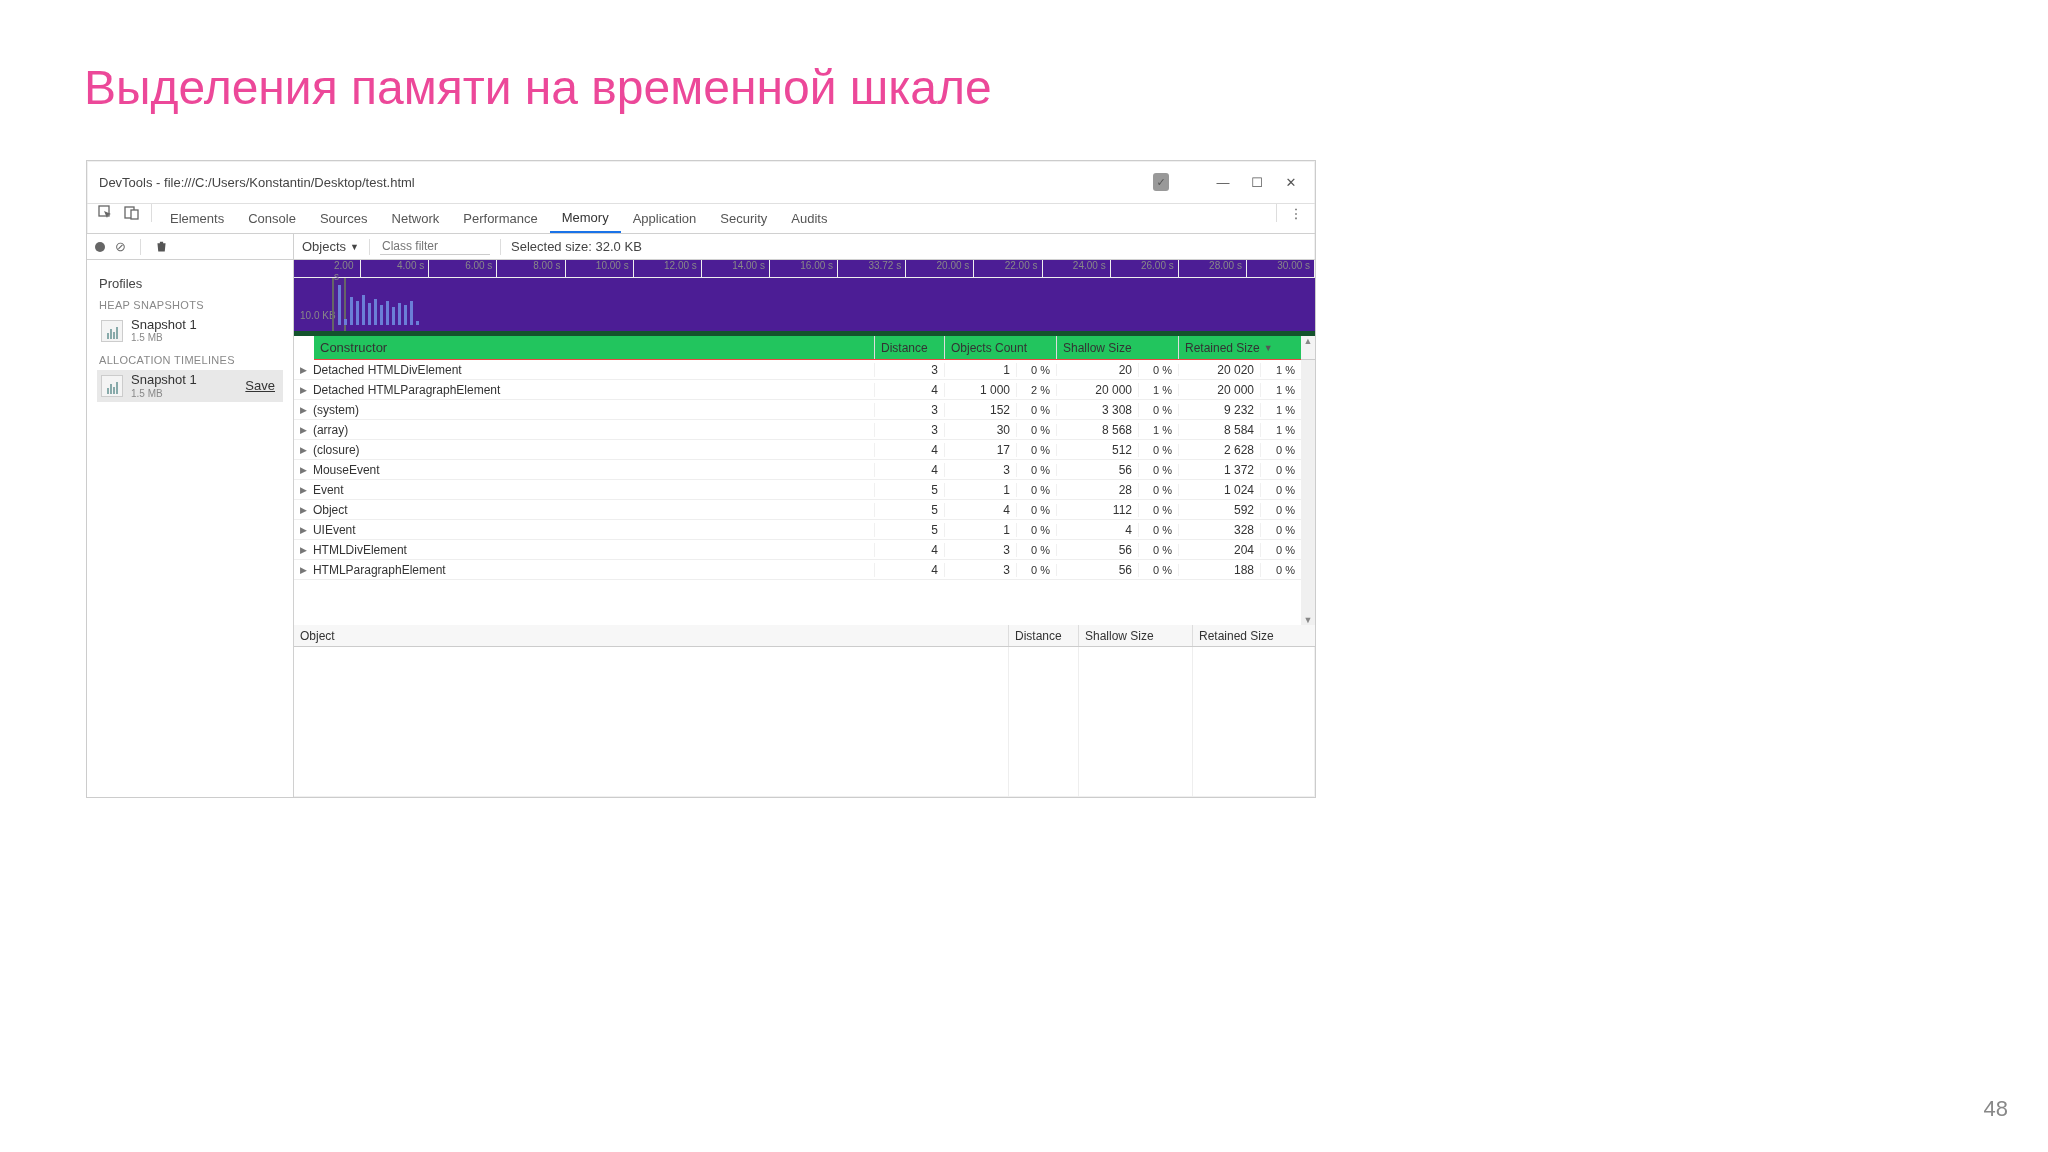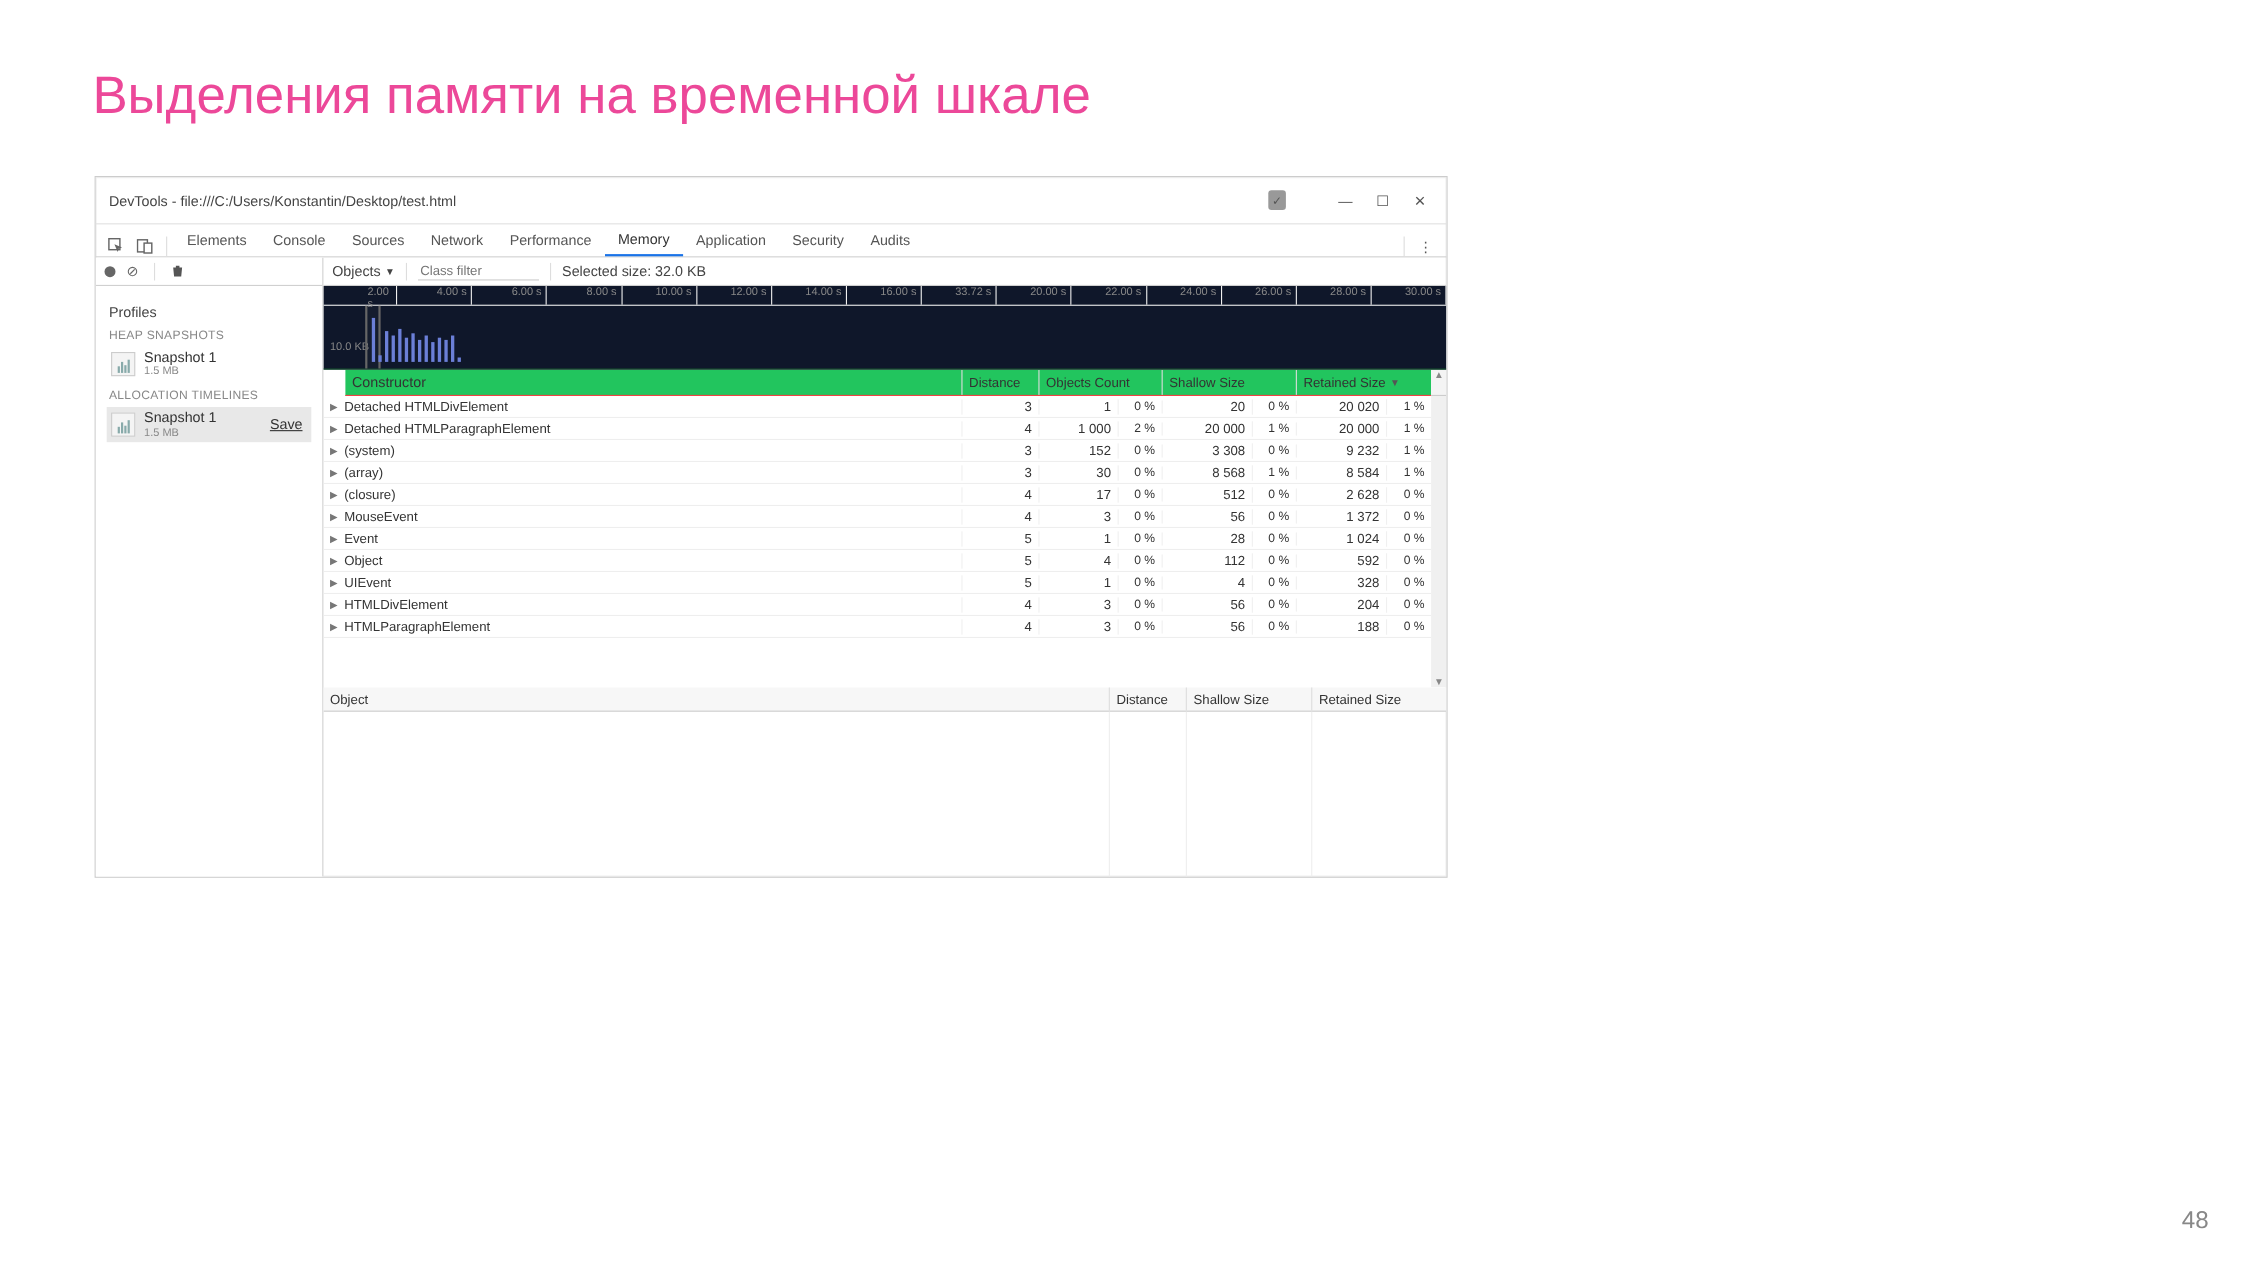--- a/index.html
+++ b/index.html
@@ -51,21 +51,21 @@
 .titlebar-icons { display: flex; gap: 18px; align-items: center; padding-right: 8px; }
 .titlebar-icons span { width: 16px; text-align: center; color: #555; cursor: default;}
 .ext-icon {
   width: 18px; height: 18px; background: #999; border-radius: 3px;
   display: inline-flex; align-items: center; justify-content: center;
   color: #fff; font-size: 11px; margin-right: 28px;
 }
 .tabbar {
   height: 30px;
   display: flex;
-  align-items: flex-end;
+  align-items: flex-start;
   border-bottom: 1px solid #d0d0d0;
   padding: 0 6px;
   gap: 0;
   color: #555;
 }
 .tabbar .icon { width: 18px; height: 18px; margin: 0 4px; display:inline-flex; align-items:center; justify-content:center;}
 .tabbar .sep { width: 1px; height: 18px; background: #ddd; margin: 0 6px; }
 .tabbar .tab { padding: 0 12px; height: 100%; display: flex; align-items: center; cursor: pointer; }
 .tabbar .tab.active { color: #333; border-bottom: 2px solid #1a73e8; }
 .tabbar .right { margin-left: auto; display:flex; align-items:center;}
@@ -105,21 +105,21 @@
 .save-link { margin-left:auto; text-decoration: underline; color:#333; cursor:pointer; padding-right:4px;}
 .main { flex:1; display:flex; flex-direction:column; overflow:hidden;}
 .main-toolbar {
   height: 26px; border-bottom: 1px solid #d0d0d0;
   display:flex; align-items:center; padding: 0 8px; gap:10px; color:#444;
 }
 .main-toolbar .summary { display:flex; align-items:center; gap:4px;}
 .main-toolbar .filter-input { border:none; border-bottom:1px solid #ccc; font-size:12px; color:#888; width:110px; padding:1px 2px;}
 .main-toolbar .dash { width:1px; height:16px; background:#ddd;}
 .timeline {
-  height: 76px; border-bottom: 1px solid #14532d; position:relative; background:#0f172a;
+  height: 76px; border-bottom: 5px solid #14532d; position:relative; background:#4c1d95;
 }
 .timeline-ticks {
   position:absolute; top:0; left:0; right:0; height:18px;
   display:flex; font-size:10px; color:#888; border-bottom:1px solid #eee;
 }
 .timeline-ticks span { flex:1; text-align:right; padding-right:4px; border-right:1px solid #f0f0f0;}
 .timeline-ticks span:first-child { flex:0.35; text-align:left; padding-left:40px;}
 .timeline-body { position:absolute; top:18px; bottom:0; left:0; right:0;}
 .timeline-ylabel { position:absolute; left:6px; top:32px; font-size:10px; color:#888;}
 .timeline-bars { position:absolute; left:44px; bottom:6px; display:flex; gap:3px; align-items:flex-end;}

